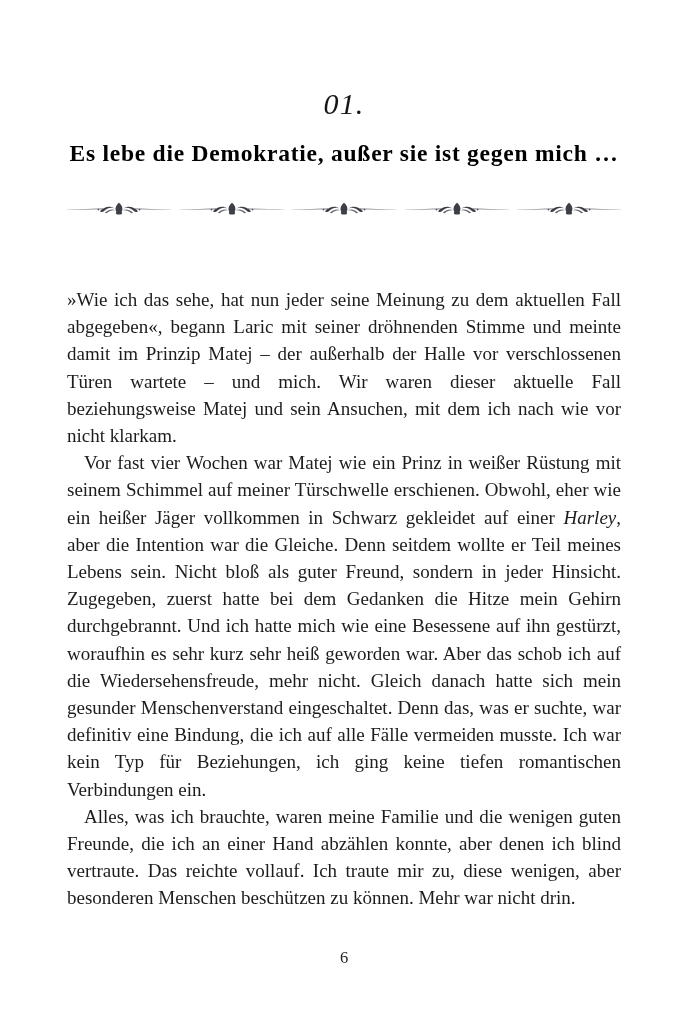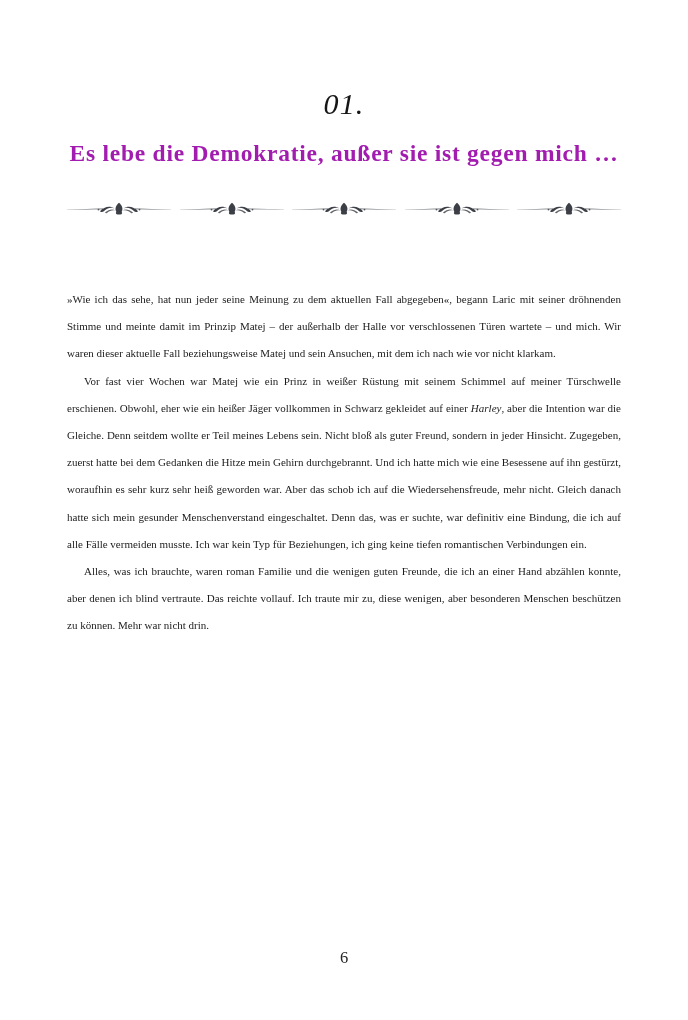--- a/index.html
+++ b/index.html
@@ -47,21 +47,21 @@
   }
 
   .chapter-title {
     margin: 0;
     padding-top: 21px;
     font-family: "Liberation Serif", "DejaVu Serif", serif;
     font-weight: 700;
     font-size: 23.5px;
     letter-spacing: 0.75px;
     line-height: 1.18;
-    color: #a21caf;
+    color: #000000;
     white-space: nowrap;
   }
 
   
   .divider {
     position: absolute;
     left: 67px;
     top: 196px;
     width: 554px;
     height: 26px;
@@ -76,21 +76,21 @@
     flex: 0 0 auto;
   }
 
   
   .body-text {
     position: absolute;
     left: 67px;
     top: 286px;
     width: 554px;
     font-family: "Liberation Serif", "DejaVu Serif", serif;
-    font-size: 11px;
+    font-size: 19px;
     line-height: 27.2px;
     color: #1c1c1c;
     text-align: justify;
     text-justify: inter-word;
     -webkit-hyphens: none;
     hyphens: none;
   }
   .body-text p {
     margin: 0;
     text-indent: 0;
@@ -188,18 +188,18 @@
         <ellipse cx="52" cy="16.1" rx="3.1" ry="1.5" fill="#3c3f46"></ellipse>
         <circle cx="31.5" cy="12.6" r="0.9" fill="#3c3f46" opacity="0.85"></circle>
         <circle cx="72.5" cy="12.6" r="0.9" fill="#3c3f46" opacity="0.85"></circle>
       </svg>
     </div>
 
   <div class="body-text">
 
   <p><span>»Wie ich das sehe, hat nun jeder seine Meinung zu dem aktuellen Fall abgege­ben«, begann Laric mit seiner dröhnenden Stimme und meinte damit im Prinzip Matej – der außerhalb der Halle vor verschlossenen Türen warte­te – und mich. Wir waren dieser aktuelle Fall beziehungsweise Matej und sein Ansuchen, mit dem ich nach wie vor nicht klarkam.</span></p>
       <p class="indented"><span>Vor fast vier Wochen war Matej wie ein Prinz in weißer Rüstung mit sei­nem Schimmel auf meiner Türschwelle erschienen. Obwohl, eher wie ein hei­ßer Jäger vollkommen in Schwarz gekleidet auf einer </span><i>Harley</i><span>, aber die Inten­tion war die Gleiche. Denn seitdem wollte er Teil meines Lebens sein. Nicht bloß als guter Freund, sondern in jeder Hinsicht. Zugegeben, zuerst hatte bei dem Gedanken die Hitze mein Gehirn durchgebrannt. Und ich hatte mich wie eine Besessene auf ihn gestürzt, woraufhin es sehr kurz sehr heiß gewor­den war. Aber das schob ich auf die Wiedersehensfreude, mehr nicht. Gleich danach hatte sich mein gesunder Menschenverstand eingeschaltet. Denn das, was er suchte, war definitiv eine Bindung, die ich auf alle Fälle vermei­den musste. Ich war kein Typ für Beziehungen, ich ging keine tiefen roman­tischen Verbindungen ein.</span></p>
-      <p class="indented"><span>Alles, was ich brauchte, waren roman Familie und die wenigen guten Freunde, die ich an einer Hand abzählen konnte, aber denen ich blind ver­traute. Das reichte vollauf. Ich traute mir zu, diese wenigen, aber besonderen Menschen beschützen zu können. Mehr war nicht drin.</span></p>
+      <p class="indented"><span>Alles, was ich brauchte, waren meine Familie und die wenigen guten Freunde, die ich an einer Hand abzählen konnte, aber denen ich blind ver­traute. Das reichte vollauf. Ich traute mir zu, diese wenigen, aber besonderen Menschen beschützen zu können. Mehr war nicht drin.</span></p>
     </div>
 
   <div class="folio">6</div>
 
 </div>
 
 </body></html>

